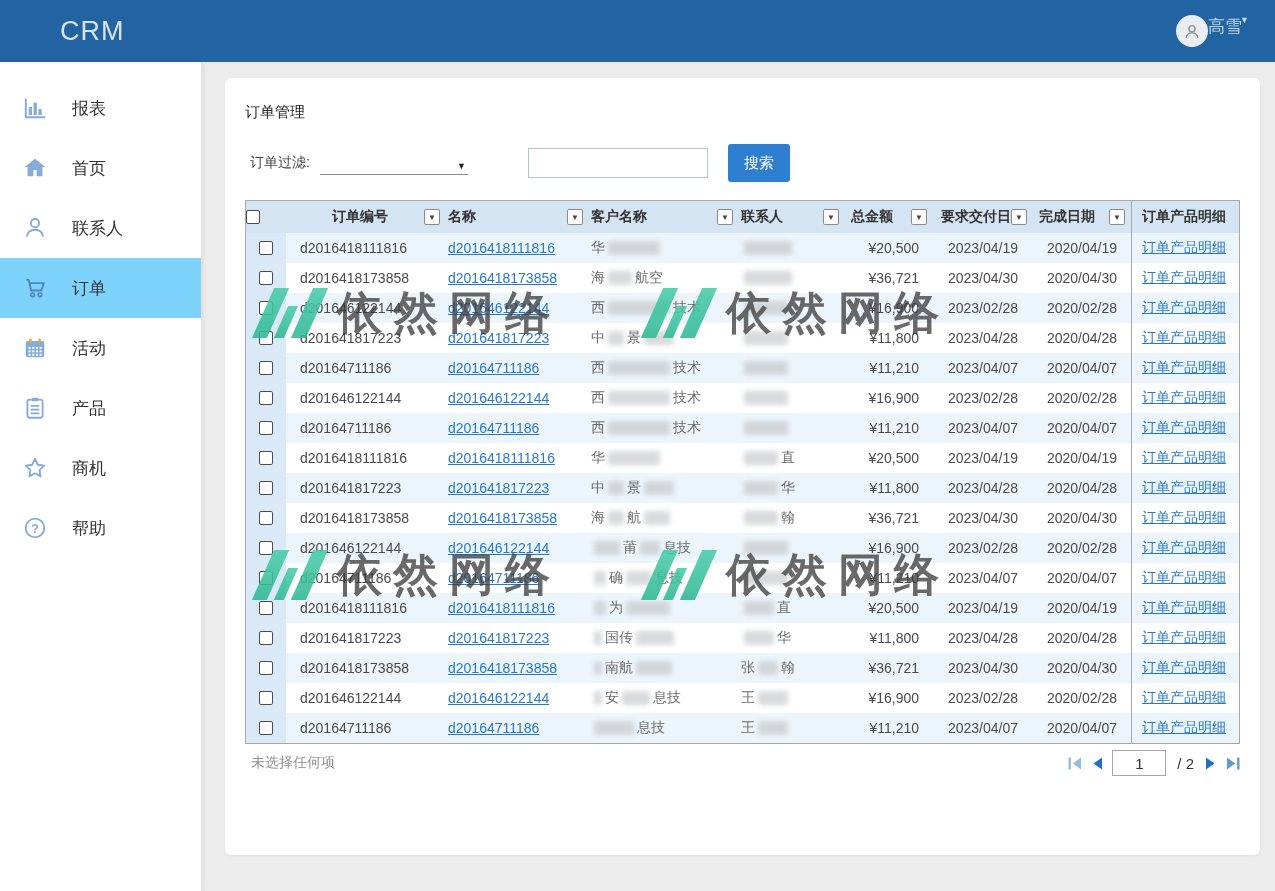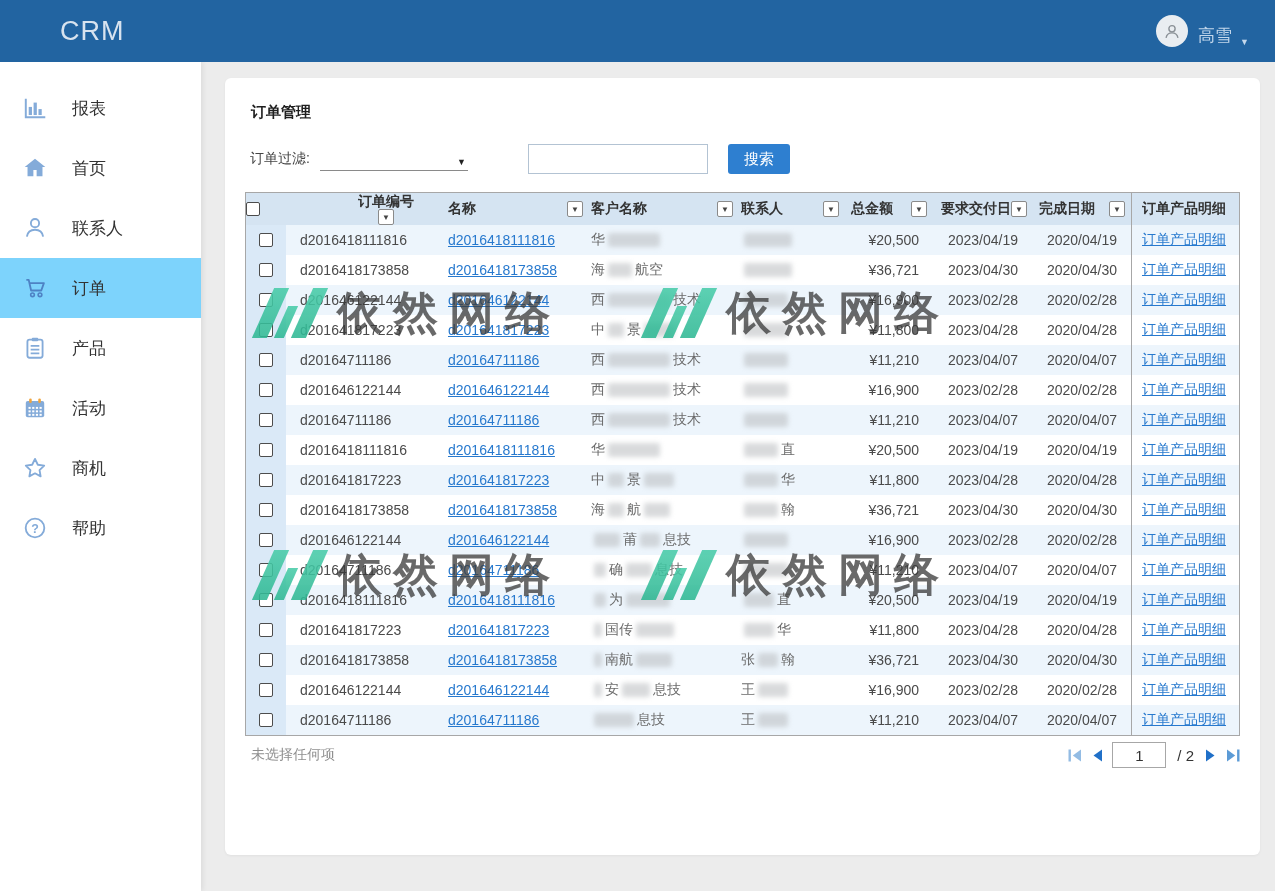--- a/index.html
+++ b/index.html
@@ -6,60 +6,60 @@
   html,body { width:1275px; height:891px; }
   body {
     position:relative; overflow:hidden;
     background:#ECECEC;
     font-family:"Liberation Sans","DejaVu Sans",sans-serif;
     color:#333;
   }
   
   .topbar{position:absolute;top:0;left:0;width:1275px;height:62px;background:#2264A1;display:flex;align-items:center;z-index:20;}
   .brand{margin-left:60px;font-size:27px;color:#D8E3EF;letter-spacing:1px;}
-  .user{margin-left:auto;margin-right:26px;display:flex;align-items:flex-end;gap:10px;cursor:pointer;}
+  .user{margin-left:auto;margin-right:26px;display:flex;align-items:flex-start;cursor:pointer;}
   .avatar{width:32px;height:32px;border-radius:50%;background:#E9EDF1;display:flex;align-items:center;justify-content:center;}
   .username{color:#C4D8EC;font-size:17px;}
   .caret{color:#C4D8EC;font-size:9px;margin-left:-2px;}
   
   .sidebar{position:absolute;top:62px;left:0;width:201px;height:829px;background:#fff;box-shadow:2px 0 5px rgba(0,0,0,.07);padding-top:16px;z-index:10;}
   .side-item{height:60px;display:flex;align-items:center;padding-left:22px;gap:24px;cursor:pointer;}
   .side-item.active{background:#7dd3fc;}
   .side-item .icon{width:26px;height:26px;display:flex;align-items:center;justify-content:center;}
   .side-item .label{font-size:17px;color:#333;}
   
   .card{position:absolute;left:225px;top:78px;width:1035px;height:777px;background:#fff;border-radius:6px;box-shadow:0 1px 3px rgba(0,0,0,.05);padding:25px 20px 0 20px;}
-  .page-title{font-size:15px;font-weight:bold;color:#1f1f1f;margin-left:6px;}
+  .page-title{font-size:15px;font-weight:normal;color:#1f1f1f;margin-left:0;}
   
   .filter-row{margin-top:22px;display:flex;align-items:center;}
   .f-label{font-size:14px;color:#444;margin-left:5px;}
   .f-select{position:relative;width:148px;height:24px;margin-left:10px;border-bottom:1px solid #8a8a8a;cursor:pointer;}
   .f-select .sel-caret{position:absolute;right:2px;bottom:3px;font-size:9px;color:#222;}
   .f-input{margin-left:60px;width:180px;height:30px;border:1px solid #B3C3D3;padding:0 8px;font-size:14px;outline:none;background:#fff;}
   .btn{border:none;border-radius:3px;font-size:15px;cursor:pointer;font-family:inherit;}
   .btn.solid{background:#2E7FD0;color:#fff;}
   .btn.outline{background:#fff;color:#2E7FD0;border:1px solid #5A96D8;border-radius:4px;}
-  .f-search{margin-left:20px;width:62px;height:30px;}
+  .f-search{margin-left:20px;width:62px;height:38px;}
   .action-group{margin-left:auto;display:flex;align-items:center;margin-right:18px;}
   .btn-add{width:92px;height:32px;}
   .btn-del{width:92px;height:32px;margin-left:18px;}
   .btn-export{width:140px;height:32px;margin-left:42px;}
   
   .table{margin-top:18px;width:995px;border:1px solid #A7A7A7;}
   .trow{display:flex;width:100%;}
   .cell{display:flex;align-items:center;height:30px;font-size:14px;color:#4a4a4a;overflow:hidden;white-space:nowrap;}
   .thead{background:#D5E4F2;}
   .thead .cell{height:32px;font-weight:bold;color:#333;justify-content:space-between;padding-right:6px;}
   .trow.odd{background:#EDF5FC;}
   .trow.even{background:#fff;}
   .c0{width:40px;justify-content:center;}
   .trow .c0{background:#DAE9F7;}
   .thead .c0{background:transparent;}
   .c1{width:160px;padding-left:14px;}
-  .thead .c1{padding-left:46px;flex-direction:column;}
+  .thead .c1{padding-left:46px;}
   .c2{width:143px;padding-left:2px;}
   .c3{width:150px;padding-left:2px;}
   .c4{width:106px;padding-left:2px;}
   .c5{width:88px;justify-content:flex-end;padding-right:14px;}
   .thead .c5{padding-left:6px;justify-content:space-between;}
   .c6{width:100px;justify-content:center;}
   .thead .c6{justify-content:flex-end;padding-left:8px;}
   .c7{width:98px;justify-content:center;}
   .thead .c7{justify-content:space-between;padding-left:6px;}
   .c8{flex:1;border-left:1px solid #A7A7A7;padding-left:10px;justify-content:flex-start;}
@@ -135,30 +135,20 @@
           <path d="M4 4.5h2.2l2.2 9.8h9.4L20.2 7.5H7" fill="none" stroke="#4E82C4" stroke-width="1.7" stroke-linejoin="round"></path>
           <circle cx="9.7" cy="18.3" r="1.7" fill="none" stroke="#4E82C4" stroke-width="1.5"></circle>
           <circle cx="16.6" cy="18.3" r="1.7" fill="none" stroke="#4E82C4" stroke-width="1.5"></circle>
         </svg>
       </span>
       <span class="label">订单</span>
     </div>
     <div class="side-item">
       <span class="icon">
         <svg width="26" height="26" viewBox="0 0 24 24">
-          <rect x="5" y="4.2" width="14" height="16.8" rx="2" fill="none" stroke="#84ABD9" stroke-width="1.7"></rect>
-          <rect x="9" y="2.6" width="6" height="3.2" rx="1" fill="#84ABD9"></rect>
-          <path d="M8 10h8M8 13.5h8M8 17h8" stroke="#84ABD9" stroke-width="1.6"></path>
-        </svg>
-      </span>
-      <span class="label">产品</span>
-    </div>
-    <div class="side-item">
-      <span class="icon">
-        <svg width="26" height="26" viewBox="0 0 24 24">
           <rect x="3.5" y="5.5" width="17" height="15" rx="1.8" fill="#84ABD9"></rect>
           <rect x="6.6" y="3.2" width="2.4" height="4.2" rx="1.2" fill="#F0A43C"></rect>
           <rect x="15" y="3.2" width="2.4" height="4.2" rx="1.2" fill="#F0A43C"></rect>
           <g fill="#fff">
             <rect x="6" y="11" width="2" height="1.8"></rect>
             <rect x="9.4" y="11" width="2" height="1.8"></rect>
             <rect x="12.8" y="11" width="2" height="1.8"></rect>
             <rect x="16.2" y="11" width="2" height="1.8"></rect>
             <rect x="6" y="14.2" width="2" height="1.8"></rect>
             <rect x="9.4" y="14.2" width="2" height="1.8"></rect>
@@ -169,20 +159,30 @@
             <rect x="12.8" y="17.4" width="2" height="1.8"></rect>
             <rect x="16.2" y="17.4" width="2" height="1.8"></rect>
           </g>
         </svg>
       </span>
       <span class="label">活动</span>
     </div>
     <div class="side-item">
       <span class="icon">
         <svg width="26" height="26" viewBox="0 0 24 24">
+          <rect x="5" y="4.2" width="14" height="16.8" rx="2" fill="none" stroke="#84ABD9" stroke-width="1.7"></rect>
+          <rect x="9" y="2.6" width="6" height="3.2" rx="1" fill="#84ABD9"></rect>
+          <path d="M8 10h8M8 13.5h8M8 17h8" stroke="#84ABD9" stroke-width="1.6"></path>
+        </svg>
+      </span>
+      <span class="label">产品</span>
+    </div>
+    <div class="side-item">
+      <span class="icon">
+        <svg width="26" height="26" viewBox="0 0 24 24">
           <path d="M12 3.6l2.6 5.4 5.9.8-4.3 4.1 1 5.8-5.2-2.8-5.2 2.8 1-5.8-4.3-4.1 5.9-.8Z" fill="none" stroke="#84ABD9" stroke-width="1.7" stroke-linejoin="round"></path>
         </svg>
       </span>
       <span class="label">商机</span>
     </div>
     <div class="side-item">
       <span class="icon">
         <svg width="26" height="26" viewBox="0 0 24 24">
           <circle cx="12" cy="12" r="8.6" fill="none" stroke="#84ABD9" stroke-width="1.7"></circle>
           <text x="12" y="16.2" text-anchor="middle" font-size="11.5" font-weight="bold" fill="#84ABD9">?</text>

